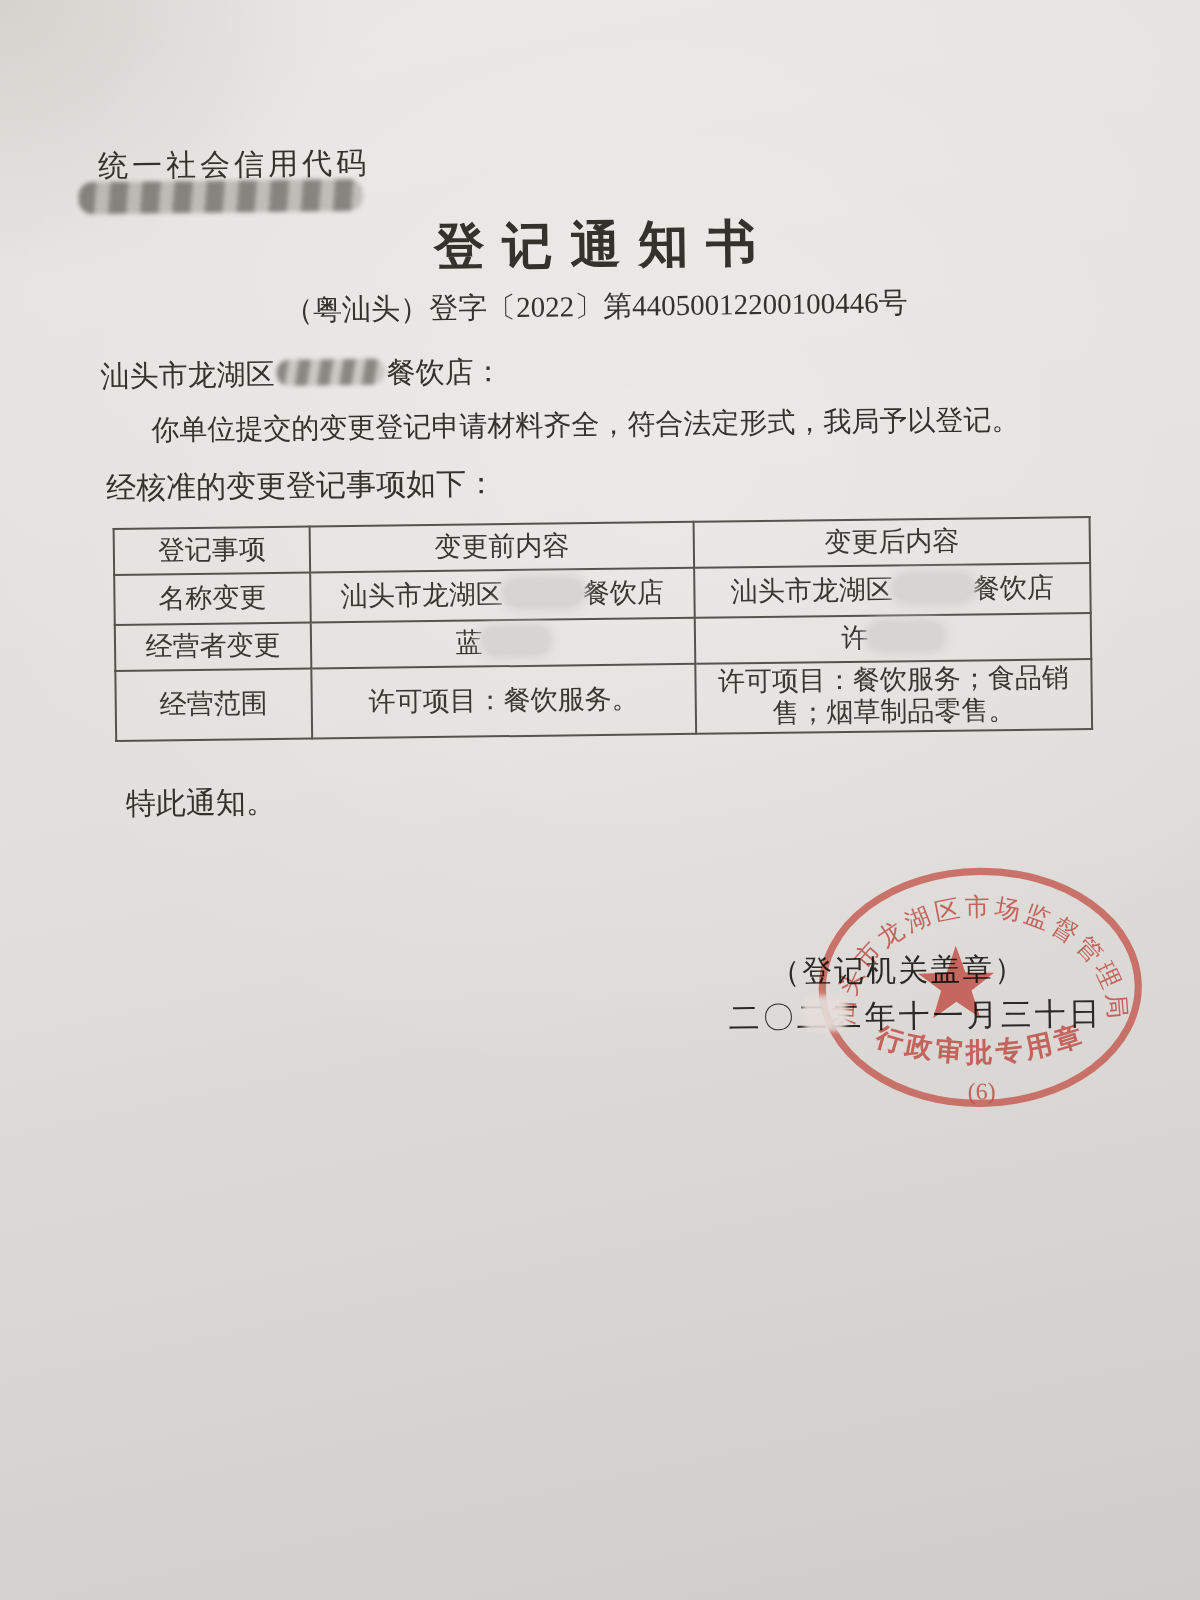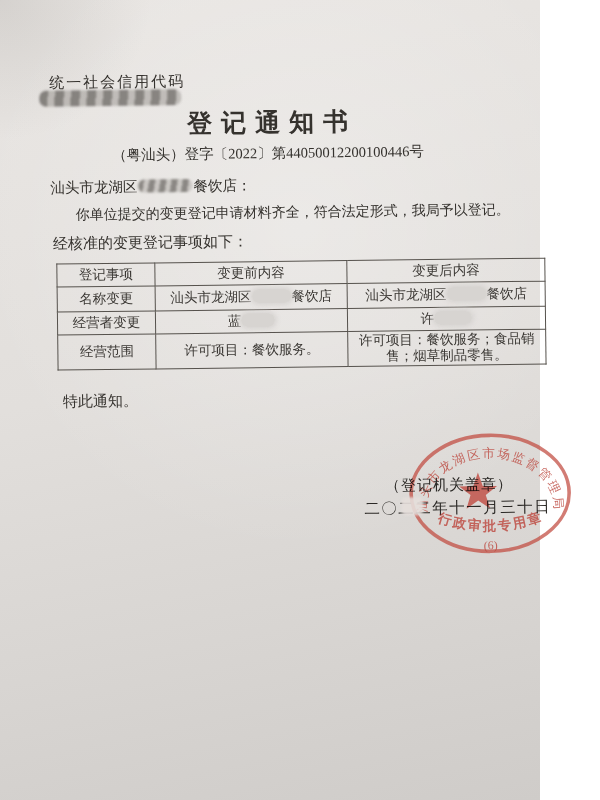--- a/index.html
+++ b/index.html
@@ -1,18 +1,18 @@
 <!DOCTYPE html>
 <html><head>
 <meta charset="utf-8">
 <style>
   html,body{margin:0;padding:0;}
   body{width:600px;height:800px;overflow:hidden;
        font-family:"Liberation Serif","DejaVu Serif",serif;}
-  .photo{position:relative;width:540px;height:800px;
+  .photo{position:relative;width:600px;height:800px;
     background:
       radial-gradient(40% 25% at 0% 0%, rgba(110,105,100,.16), rgba(110,105,100,0) 70%),
       radial-gradient(80% 55% at 55% 28%, rgba(255,255,255,.28), rgba(255,255,255,0) 75%),
       linear-gradient(168deg,#e9e6e3 0%,#e2dfdc 45%,#d8d5d2 75%,#cfccc9 100%);
   }
   .doc{position:absolute;inset:0;transform:rotate(-0.7deg);transform-origin:50% 40%;color:#35322e;}
   .abs{position:absolute;white-space:nowrap;}
   .credit-label{left:52px;top:71px;font-size:15px;letter-spacing:2px;}
   .credit-smudge{left:42px;top:88px;width:142px;height:16px;border-radius:7px;
     background:repeating-linear-gradient(95deg,rgba(70,66,62,.75) 0 9px,rgba(120,116,110,.45) 9px 16px);

